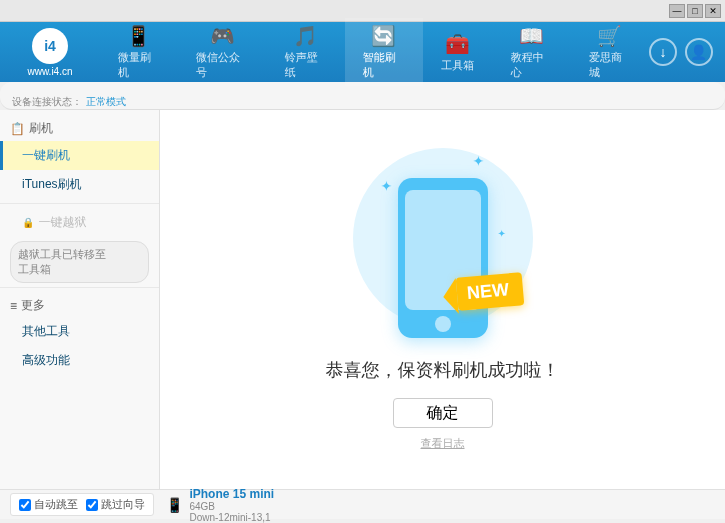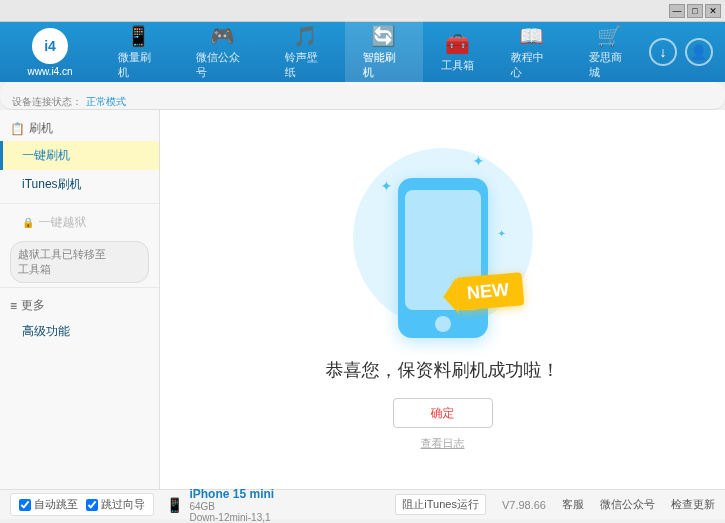--- a/index.html
+++ b/index.html
@@ -231,21 +231,21 @@
 
     .success-text {
       font-size: 18px; color: #333; margin-bottom: 16px;
     }
     .confirm-btn {
       width: 100px; height: 30px;
       background: #fff;
       border: 1px solid #ccc;
       border-radius: 4px;
       cursor: pointer;
-      font-size: 12px; color: #ef4444;
+      font-size: 16px; color: #000000;
       margin-bottom: 8px;
     }
     .secondary-link {
       font-size: 11px; color: #aaa; cursor: pointer;
       text-decoration: underline;
     }
 
     
     .bottom-bar {
       height: 30px;
@@ -360,20 +360,21 @@
       <span style="white-space: pre-line;">越狱工具已转移至
 工具箱</span>
     </div>
 
     <div class="sidebar-divider"></div>
 
     <div class="sidebar-section-header2">
       <span class="sidebar-section-icon">≡</span>
       <span>更多</span>
     </div>
+    <div class="sidebar-item">其他工具</div>
     <div class="sidebar-item">高级功能</div>
   </div>
 
   <div class="content">
 
     <div class="illustration">
 
       <div class="circle-bg"></div>
 
       <div class="phone-wrapper">
@@ -411,20 +412,13 @@
 
   <div class="bottom-device-area">
     <span class="device-icon">📱</span>
     <div>
       <div class="device-name">iPhone 15 mini</div>
       <div class="device-info">64GB</div>
       <div class="device-info">Down-12mini-13,1</div>
     </div>
   </div>
 
-  <div class="bottom-status">
-    <button class="stop-itunes">阻止iTunes运行</button>
-    <span class="version-text">V7.98.66</span>
-    <span class="service-link">客服</span>
-    <span class="service-link">微信公众号</span>
-    <span class="service-link">检查更新</span>
-  </div>
 </div>
 
 </body></html>

